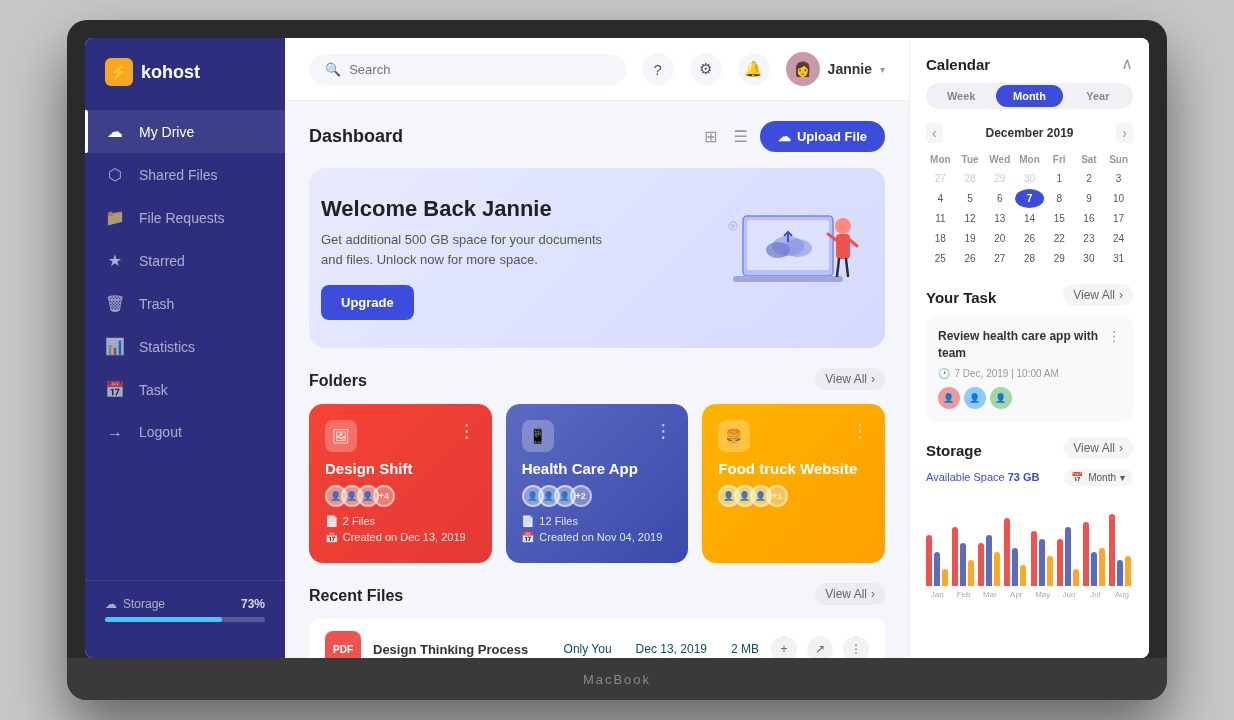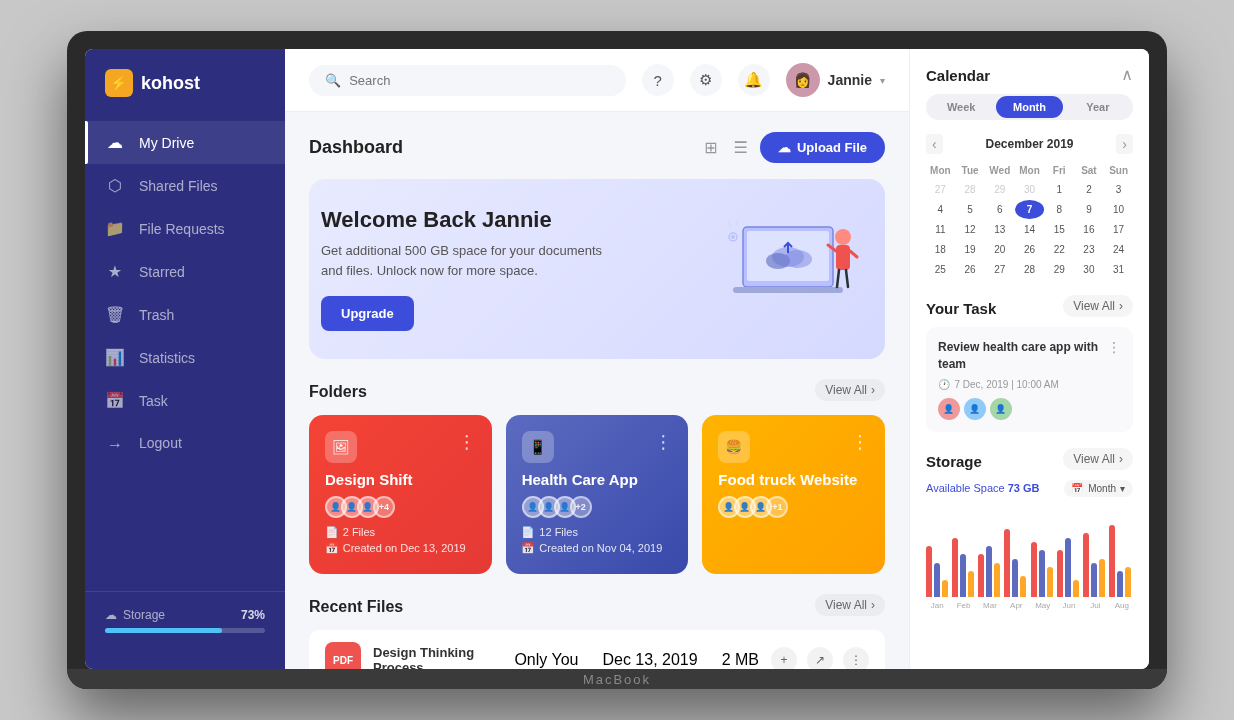--- a/index.html
+++ b/index.html
@@ -21,21 +21,21 @@
     }
     .screen {
       background: #f5f6fa;
       border-radius: 8px;
       overflow: hidden;
       display: flex;
       height: 620px;
     }
     .laptop-bottom {
       background: #3a3a3a;
-      height: 20px;
+      height: 42px;
       margin: 0 -18px;
       border-radius: 0 0 20px 20px;
       display: flex;
       justify-content: center;
       align-items: center;
     }
     .laptop-brand {
       color: #888;
       font-size: 13px;
       letter-spacing: 2px;
@@ -411,22 +411,22 @@
       flex-shrink: 0;
     }
     .badge-pdf { background: #ef5350; }
     .file-name {
       font-size: 13px;
       font-weight: 600;
       flex: 1;
     }
     .file-name:not(.highlighted *) { color: #333; }
     .file-meta {
-      font-size: 16px;
-      color: #000000;
+      font-size: 12px;
+      color: #0c4a6e;
       display: flex;
       gap: 24px;
     }
     .file-actions {
       display: flex;
       gap: 10px;
       align-items: center;
     }
     .file-action-btn {
       width: 26px;

